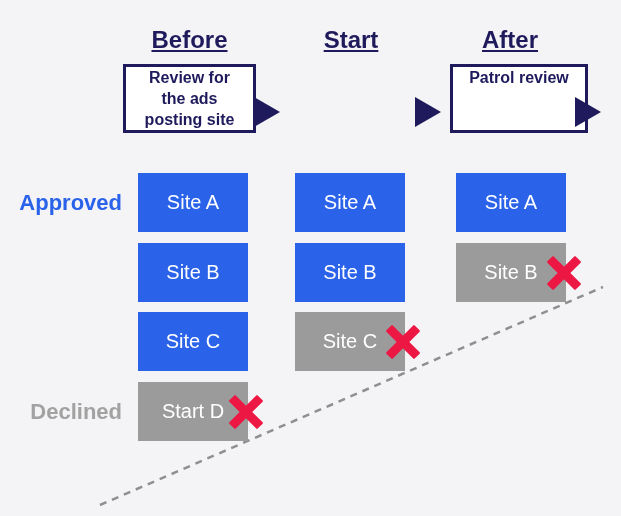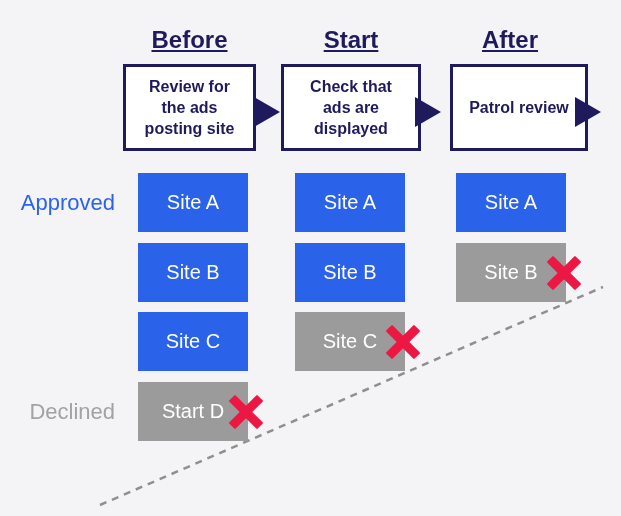--- a/index.html
+++ b/index.html
@@ -7,44 +7,44 @@
     position:relative;width:621px;height:516px;background:#f4f4f6;
     font-family:"Liberation Sans",sans-serif;overflow:hidden;
   }
   .sep-line{position:absolute;left:0;top:0;}
   .sep-line line{stroke:#8f8f8f;stroke-width:2.5;stroke-dasharray:7 6;}
   .col-header{
     position:absolute;top:26px;text-align:center;
     font-size:24px;font-weight:700;color:#1f1a5c;line-height:27px;text-decoration:underline;
   }
   .step-box{
-    position:absolute;top:64px;height:87px;box-sizing:border-box;
+    position:absolute;top:64px;height:69px;box-sizing:border-box;
     background:#ffffff;border:3px solid #1f1a5c;
-    display:flex;align-items:center;justify-content:center;
+    display:flex;align-items:flex-start;justify-content:center;
   }
   .step-text{
     white-space:pre-line;text-align:center;
     font-size:16px;font-weight:700;line-height:21px;color:#1f1a5c;
   }
   .arrow{
     position:absolute;top:97px;width:0;height:0;
     border-top:15px solid transparent;border-bottom:15px solid transparent;
     border-left:26px solid #1f1a5c;
   }
   .site-box{
     position:absolute;width:110px;height:59px;
     display:flex;align-items:center;justify-content:center;
     color:#ffffff;font-size:20px;font-weight:400;
   }
   .site-box.approved{background:#2a62e9;}
   .site-box.declined{background:#9b9b9b;}
   .row-label{
-    position:absolute;left:15px;width:100px;height:59px;
+    position:absolute;left:22px;width:100px;height:59px;
     display:flex;align-items:center;justify-content:flex-end;
-    font-size:22px;font-weight:400;text-align:center;
+    font-size:22px;font-weight:700;text-align:center;
   }
   .row-label.approved-lbl{top:173px;color:#2a62e9;}
   .row-label.declined-lbl{top:382px;color:#a2a2a2;}
   .x-icon{
     position:absolute;right:-13px;top:50%;
     transform:translateY(-50%);width:30px;height:30px;
   }
   .x-icon::before,.x-icon::after{
     content:"";position:absolute;left:50%;top:50%;
     width:40px;height:9px;background:#ec1743;border-radius:1px;
@@ -62,25 +62,20 @@
   </svg>
 
   <div class="col-header" style="left:123px;width:133px">Before</div>
   <div class="col-header" style="left:281px;width:140px">Start</div>
   <div class="col-header" style="left:441px;width:138px">After</div>
 
   <div class="step-box" style="left:123px;width:133px">
     <span class="step-text">Review for
 the ads
 posting site</span>
-  </div>
-  <div class="step-box" style="left:281px;width:140px">
-    <span class="step-text">Check that
-ads are
-displayed</span>
   </div>
   <div class="step-box" style="left:450px;width:138px">
     <span class="step-text">Patrol review</span>
   </div>
 
   <div class="arrow" style="left:254px"></div>
   <div class="arrow" style="left:415px"></div>
   <div class="arrow" style="left:575px"></div>
 
   <div class="row-label approved-lbl">Approved</div>

